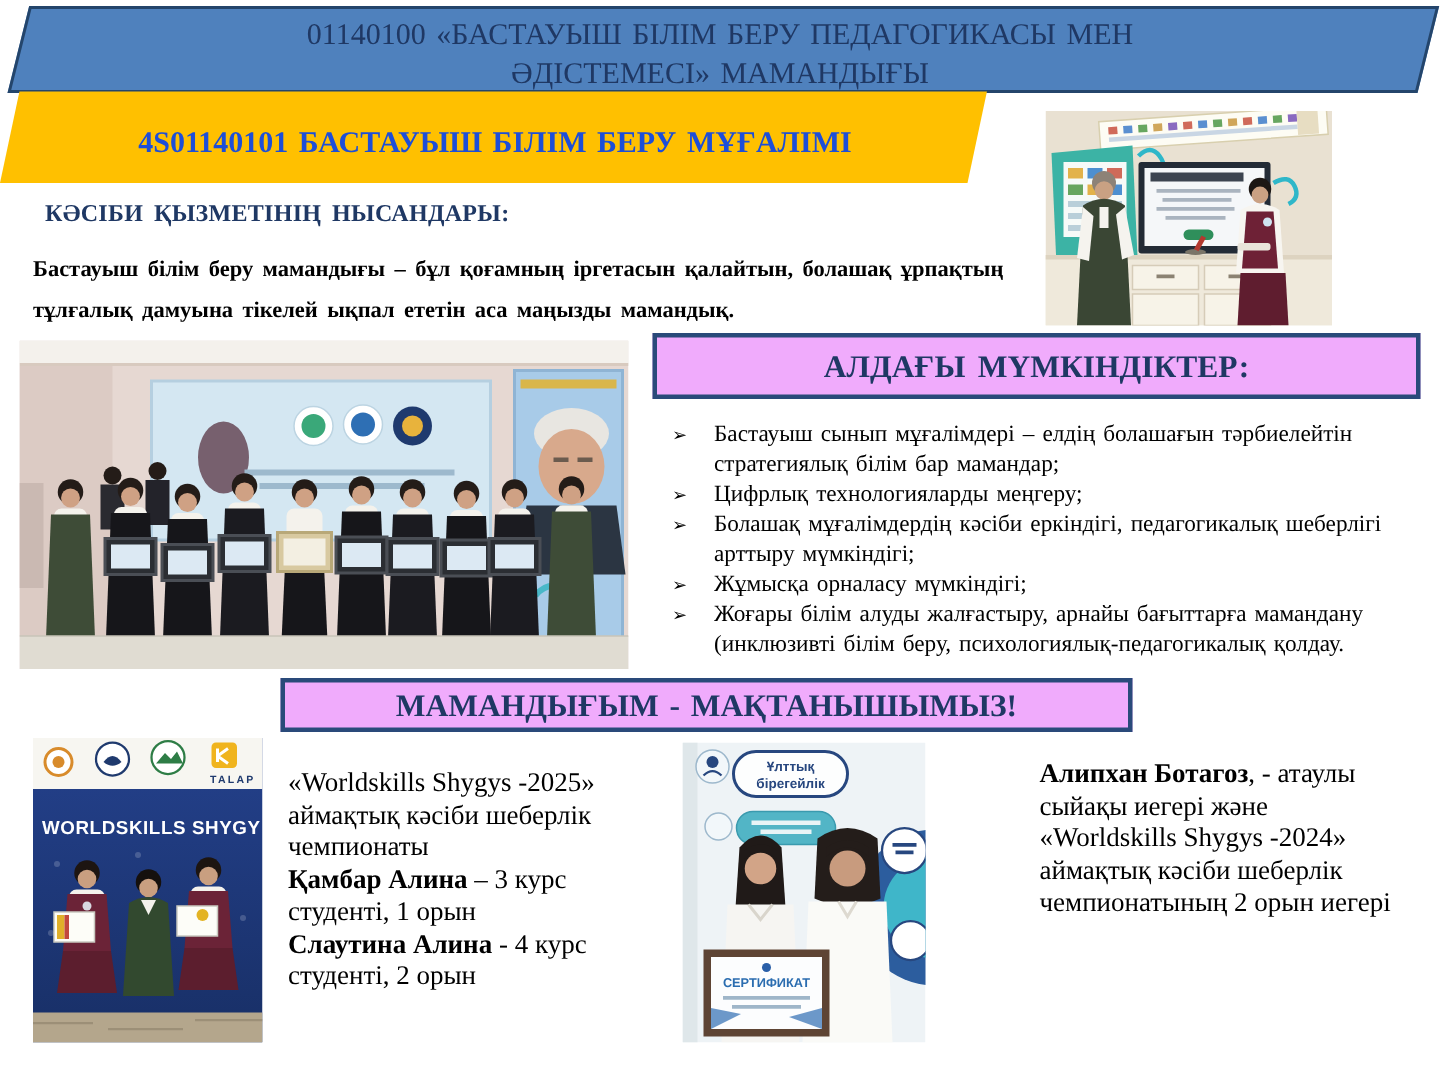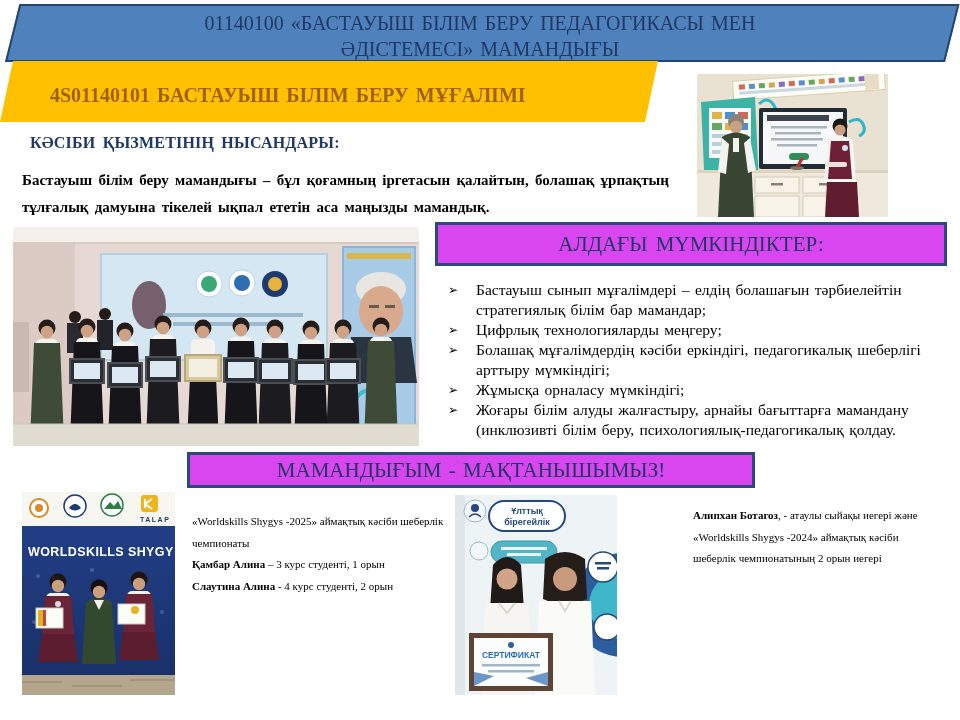--- a/index.html
+++ b/index.html
@@ -20,57 +20,57 @@
   #sub-banner-shape {
     left:0px; top:61px; width:645px; height:61px;
     background:#ffc000; border:none; transform:skewX(-12deg);
   }
   #header-banner-text {
     left:140px; top:10px; width:680px; text-align:center;
     color:#1f3864; font-weight:normal; font-size:20px; line-height:26px;
     word-spacing:2px;
   }
   #sub-banner-text {
-    left:50px; top:84px; width:560px; 
-    color:#a16207; font-weight:bold; font-size:20px; word-spacing:2px;
+    left:50px; top:84px; width:560px; text-align:center;
+    color:#1d4ed8; font-weight:bold; font-size:20px; word-spacing:2px;
   }
 
   
   #activity-heading {
     left:30px; top:134px; width:560px;
     color:#1f3864; font-weight:bold; font-size:16px;
     letter-spacing:.2px; word-spacing:3px;
   }
   #activity-body {
     left:22px; top:167px; width:652px;
     font-size:15px; line-height:27px; word-spacing:2.5px;font-weight:bold;
   }
 
   
   .box-banner {
-    position:absolute; background:#d946ef; border:3px solid #2a4a7a;
+    position:absolute; background:#f0abfc; border:3px solid #2a4a7a;
     display:flex; align-items:center; justify-content:center;
-    color:#1f3864; font-weight:normal;
+    color:#1f3864; font-weight:bold;
   }
   #opportunities-banner { left:435px; top:222px; width:512px; height:44px; font-size:21px; word-spacing:3px; }
   #pride-banner { left:187px; top:452px; width:568px; height:36px; font-size:21px; word-spacing:2px; }
 
   
   #opportunities-list {
     left:448px; top:280px; width:505px; list-style:none;
     font-size:15.5px; line-height:20px;
   }
   #opportunities-list li { display:flex; }
   #opportunities-list .bullet-glyph {
     flex:0 0 28px; font-size:12px; line-height:20px; color:#000;
   }
   #opportunities-list .bullet-text { word-spacing:1.5px; }
 
   
-  .caption { position:absolute; font-size:11px; line-height:21.5px; }
+  .caption { position:absolute; font-size:18px; line-height:21.5px; }
   #left-caption  { left:192px; top:511px; width:256px; }
   #right-caption { left:652px; top:505px; width:240px;margin-left:41px; }
   .caption .blk { display:block; }
   .b { font-weight:bold; }
 
   
   .photo { position:absolute; display:block; }
   #photo-classroom   { left:697px; top:74px;  width:191px; height:143px; }
   #photo-group       { left:13px;  top:227px; width:406px; height:219px; }
   #photo-worldskills { left:22px;  top:492px; width:153px; height:203px; }

